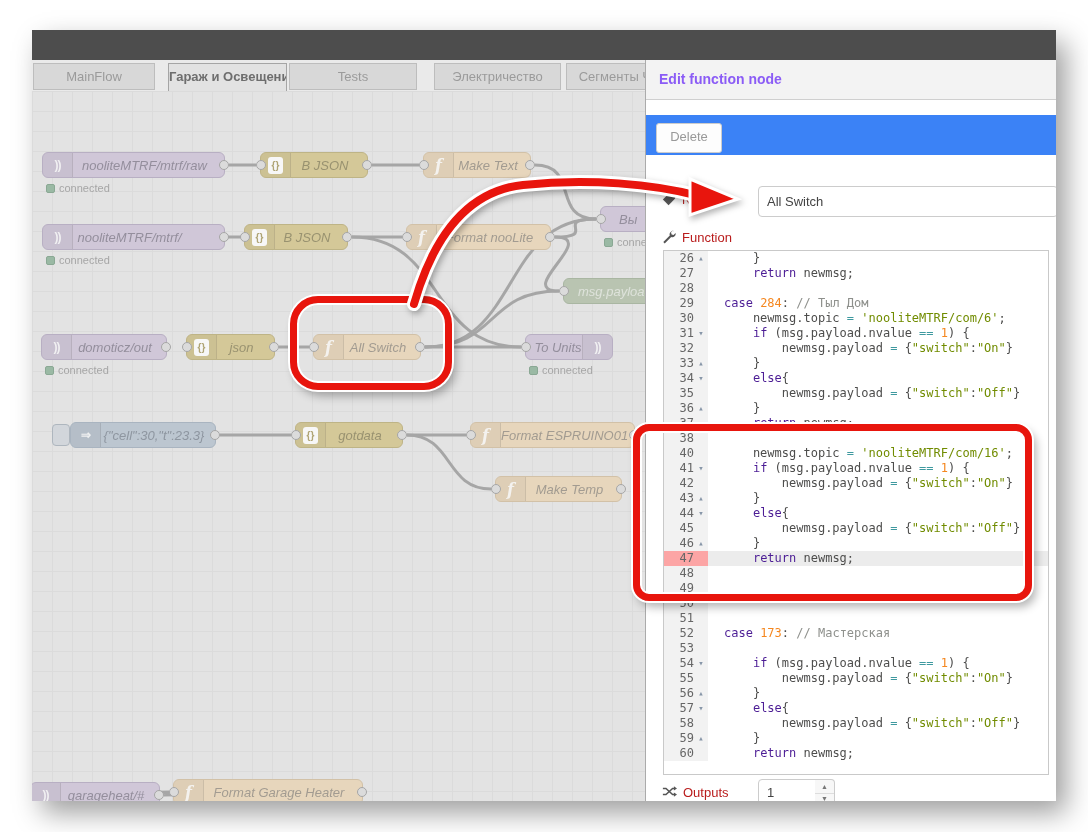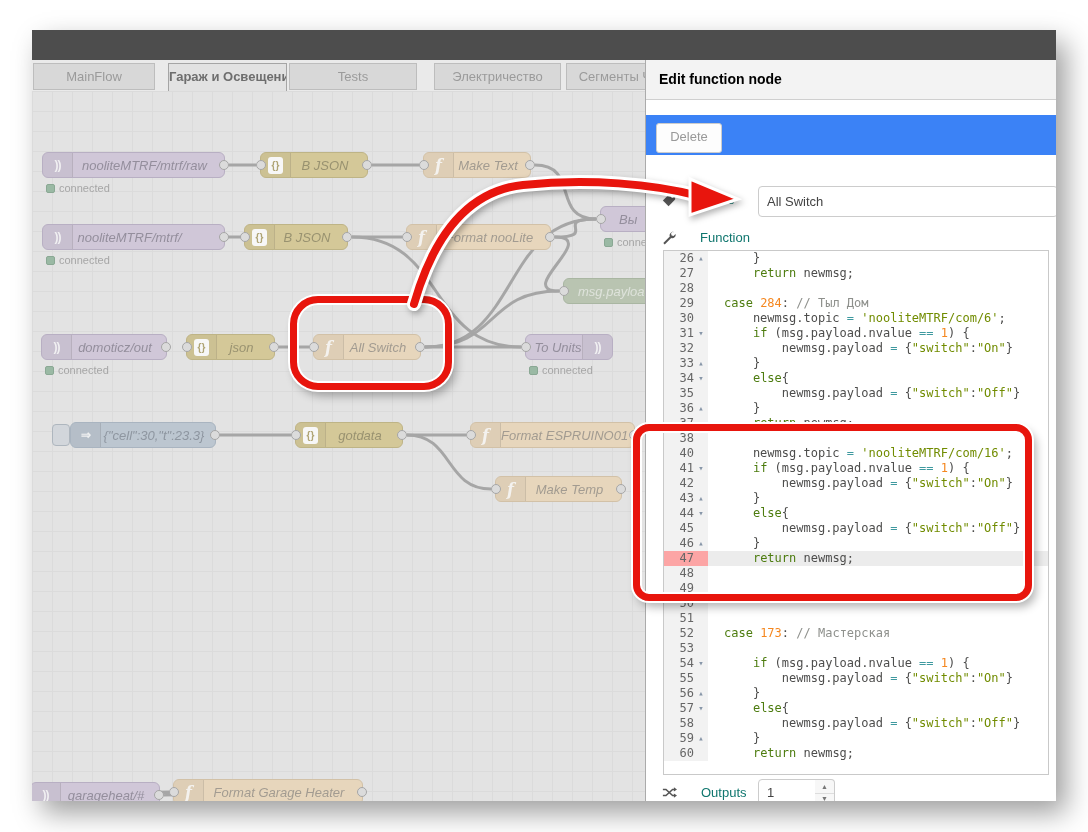--- a/index.html
+++ b/index.html
@@ -47,45 +47,45 @@
   .status{position:absolute;display:flex;align-items:center;gap:4px;font-size:11px;color:#8f8f8f;white-space:nowrap;}
   .sdot{width:9px;height:9px;border-radius:2px;background:#7fa98c;border:1px solid #699276;box-sizing:border-box;}
   .inject-btn{position:absolute;width:18px;height:22px;border-radius:4px;background:#ccd2d8;
         border:1px solid #9aa5b1;box-sizing:border-box;}
   .dim{position:absolute;left:0;top:0;right:0;bottom:0;background:rgba(226,226,226,0.28);pointer-events:none;}
   
   .panel{position:absolute;left:613px;top:30px;width:411px;height:741px;background:#fff;
          border-left:1px solid #ababab;box-sizing:content-box;overflow:hidden;}
   .p-header{position:absolute;left:0;top:0;width:100%;height:40px;background:#f3f3f3;
             border-bottom:1px solid #cfcfcf;box-sizing:border-box;}
-  .p-title{position:absolute;left:13px;top:11px;font-size:14px;font-weight:bold;color:#000000;}
+  .p-title{position:absolute;left:13px;top:11px;font-size:14px;font-weight:bold;color:#8b5cf6;}
   .p-toolbar{position:absolute;left:0;top:55px;width:100%;height:40px;background:#3b82f6;}
   .delete-btn{position:absolute;left:10px;top:8px;width:64px;height:28px;background:#fdfdfd;
             border:1px solid #ccc;border-radius:3px;color:#999;font-size:13px;text-align:center;line-height:26px;}
   .p-tabrow{position:absolute;left:0;top:80px;width:100%;height:29px;background:#f3f3f3;
             border-bottom:1px solid #ccc;box-sizing:border-box;}
   .p-tab{position:absolute;left:6px;top:1px;width:130px;height:28px;background:#fff;
          border:1px solid #ccc;border-bottom:none;border-radius:4px 4px 0 0;box-sizing:border-box;
          font-size:13px;font-weight:bold;color:#555;display:flex;align-items:center;gap:6px;padding-left:10px;}
-  .flabel{position:absolute;font-size:13px;color:#0f766e;display:flex;align-items:center;gap:24px;}
+  .flabel{position:absolute;font-size:13px;color:#b91c1c;display:flex;gap:6px;}
   .name-input{position:absolute;left:112px;top:126px;width:300px;height:31px;border:1px solid #ccc;
          border-radius:4px;box-sizing:border-box;font-size:13px;color:#444;padding:0 8px;
          font-family:"Liberation Sans",sans-serif;}
   
   .editor{position:absolute;left:17px;top:190px;width:386px;height:525px;border:1px solid #c9c9c9;
           background:#fff;box-sizing:border-box;overflow:hidden;
           font-family:"DejaVu Sans Mono",monospace;font-size:12px;line-height:15px;}
   .crow{display:flex;height:15px;}
   .gut{flex:0 0 44px;background:#f2f2f2;color:#666;text-align:right;display:flex;justify-content:flex-end;}
   .gnum{width:28px;text-align:right;}
   .gfold{width:14px;text-align:center;color:#8796a8;font-size:9px;line-height:15px;}
   .cd{flex:1;white-space:pre;padding-left:16px;color:#4d4d4c;}
   .crow.active .cd{background:#ececec;}
   .crow.active .gut{background:#fca5a5;}
-  .t-kw{color:#4d7c0f;} .t-nu{color:#f5871f;} .t-st{color:#718c00;}
+  .t-kw{color:#4c1d95;} .t-nu{color:#f5871f;} .t-st{color:#718c00;}
   .t-cm{color:#8e908c;} .t-op{color:#3e999f;}
   
   .out-input{position:absolute;left:112px;top:719px;width:58px;height:27px;border:1px solid #ccc;
         border-radius:4px 0 0 4px;box-sizing:border-box;font-size:13px;color:#444;padding:0 8px;
         font-family:"Liberation Sans",sans-serif;}
   .spinner{position:absolute;left:169px;top:719px;width:20px;height:27px;border:1px solid #ccc;
         border-left:none;border-radius:0 4px 4px 0;box-sizing:border-box;background:#f7f7f7;}
   .spin-up,.spin-dn{position:absolute;left:0;width:100%;height:13px;font-size:7px;color:#777;
         text-align:center;line-height:13px;}
   .spin-up{top:0;border-bottom:1px solid #ddd;} .spin-dn{bottom:0;}

